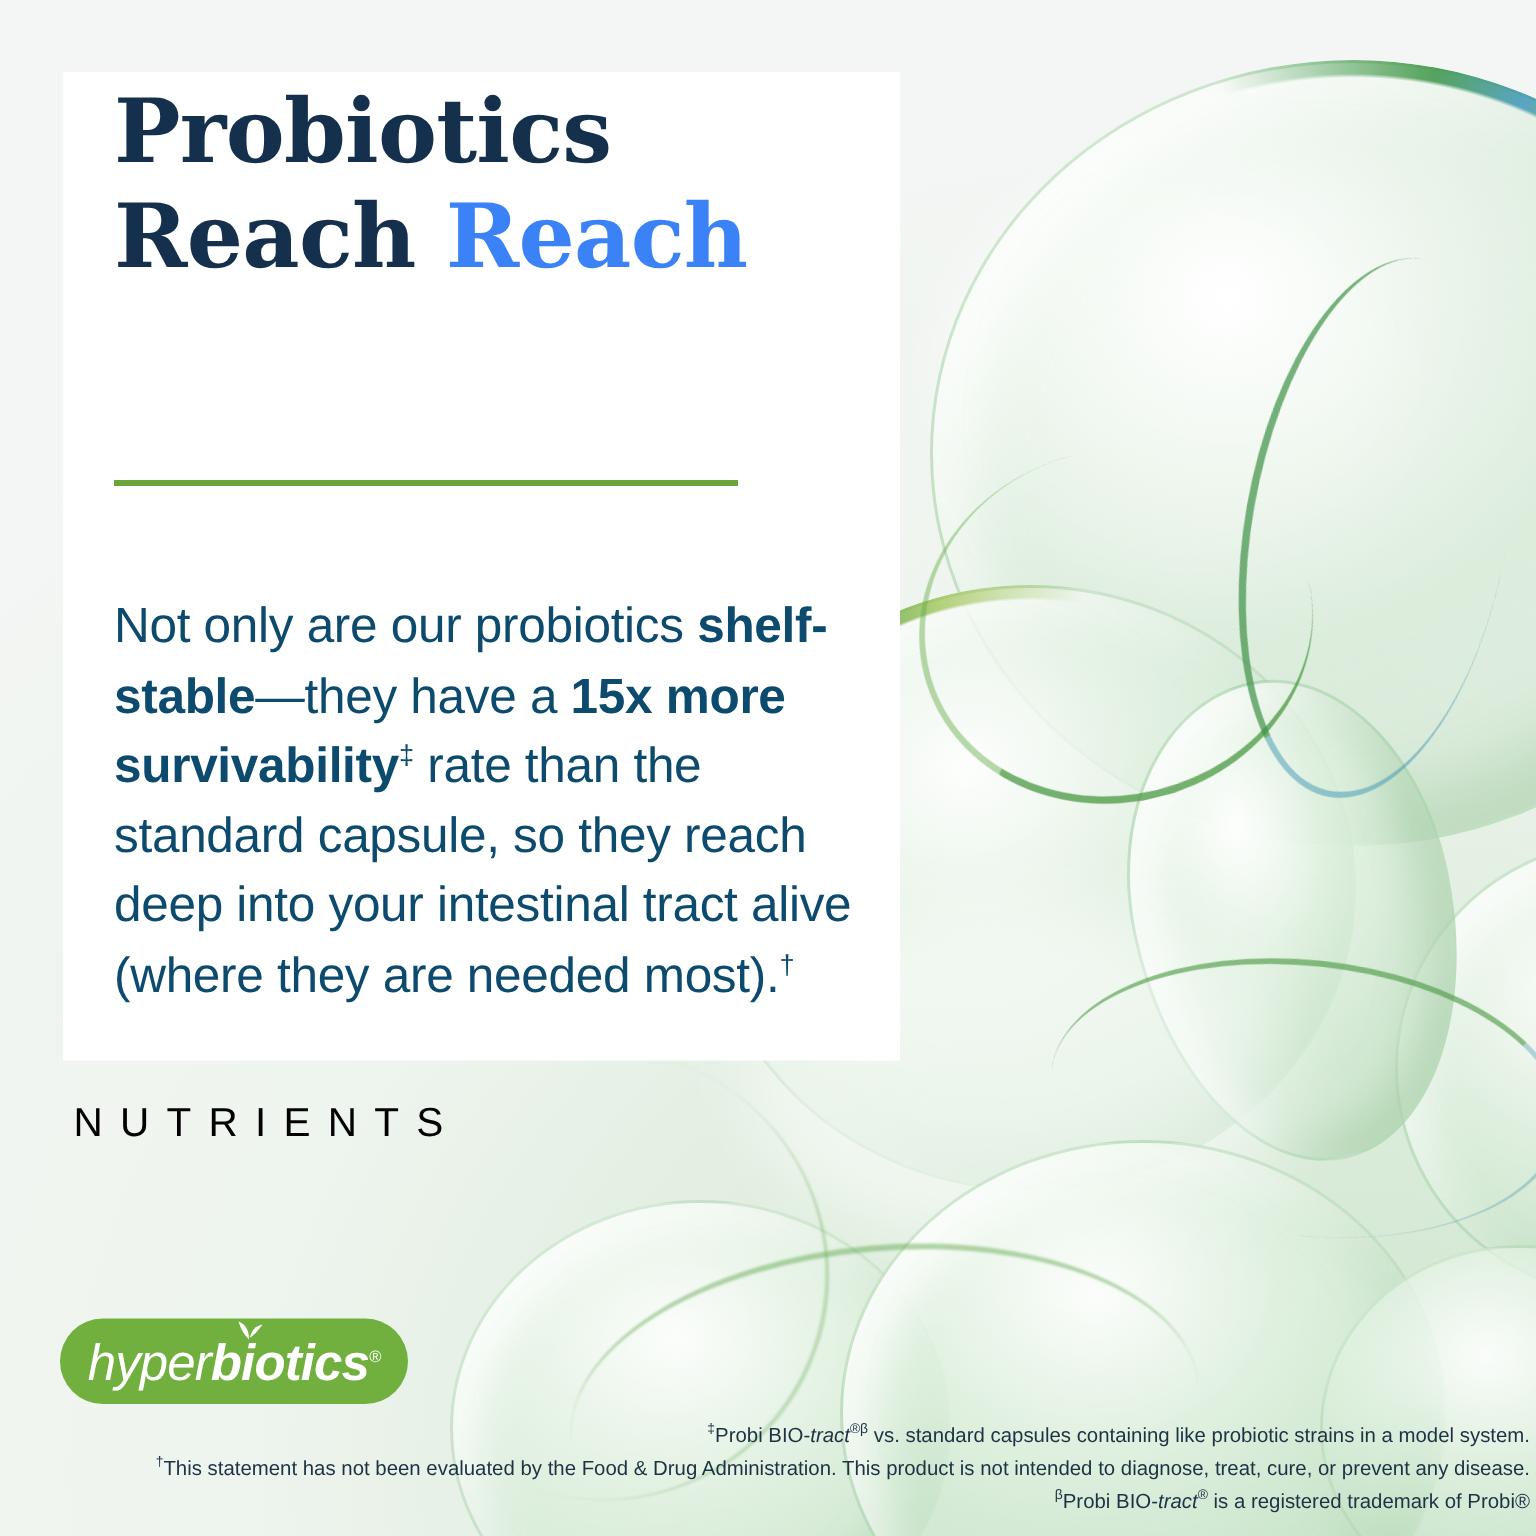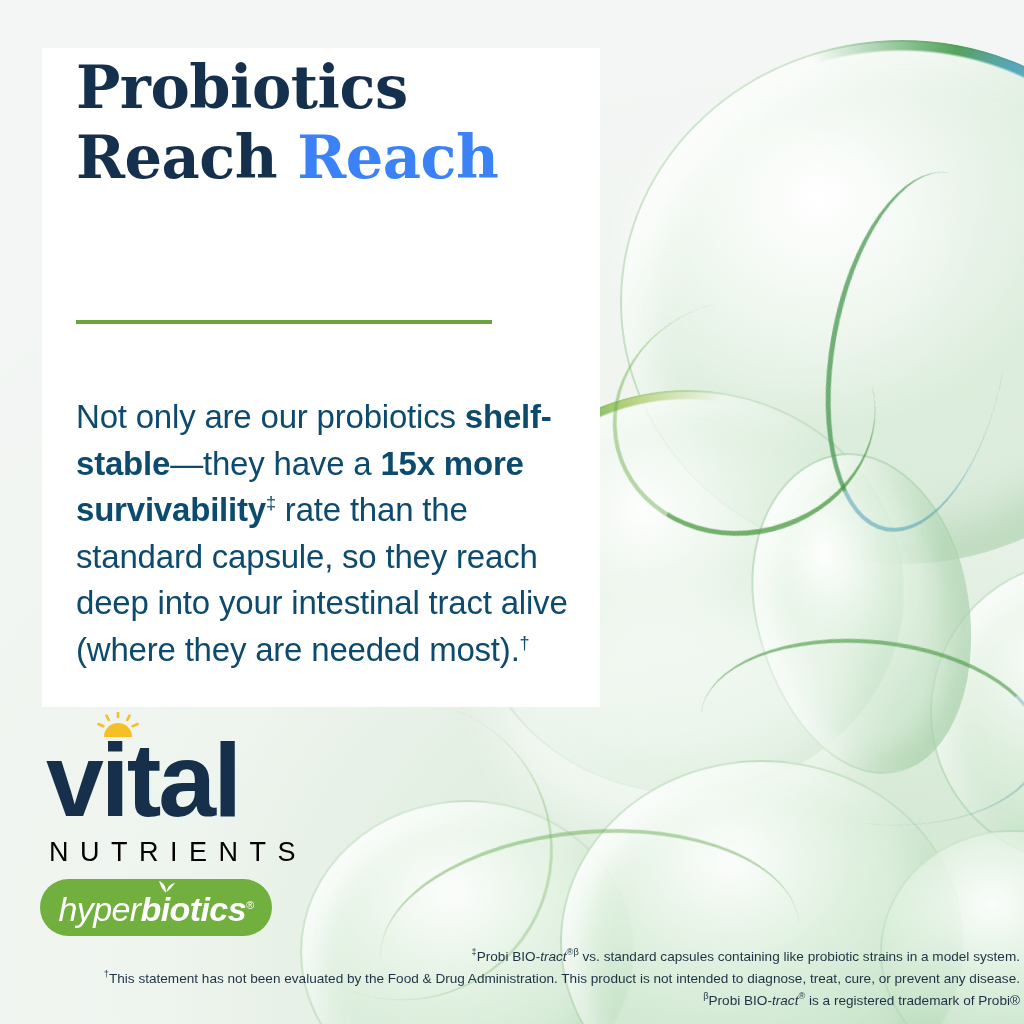--- a/index.html
+++ b/index.html
@@ -217,33 +217,20 @@
 
     <div class="rule"></div>
 
     <p class="body">
       <span>Not only are our probiotics </span><b>shelf-stable</b><span>—they have a </span><b>15x more survivability</b><sup>‡</sup><span> rate than the standard capsule, so they reach deep into your intestinal tract alive (where they are needed most).</span><sup>†</sup>
     </p>
 
   </div>
 
   <div class="vital">
-    <div class="vital-word">
-      <span>vital</span>
-      <svg class="sun" viewBox="0 0 42 26">
-        <path d="M7 25 A14 14 0 0 1 35 25 Z" fill="#f5c026"></path>
-        <g stroke="#f5c026" stroke-width="2.6" stroke-linecap="round">
-          <line x1="21" y1="0" x2="21" y2="5"></line>
-          <line x1="9.5" y1="3.6" x2="11.8" y2="8"></line>
-          <line x1="32.5" y1="3.6" x2="30.2" y2="8"></line>
-          <line x1="1.5" y1="12" x2="6.4" y2="14.2"></line>
-          <line x1="40.5" y1="12" x2="35.6" y2="14.2"></line>
-        </g>
-      </svg>
-    </div>
     <div class="nutrients">NUTRIENTS</div>
   </div>
 
   <div class="hyper">
     <div class="hyper-text">
       <span class="light">hyper</span><span class="bold">biotics</span><span class="reg">®</span>
       <svg class="leaf" viewBox="0 0 22 16">
         <path d="M11 15 C11 9, 9 5, 4 3 C6 9, 8 12, 11 15 Z" fill="#ffffff"></path>
         <path d="M11.5 14 C12.5 9, 15 6, 20 5 C17 9, 14.5 12, 11.5 14 Z" fill="#ffffff"></path>
       </svg>

